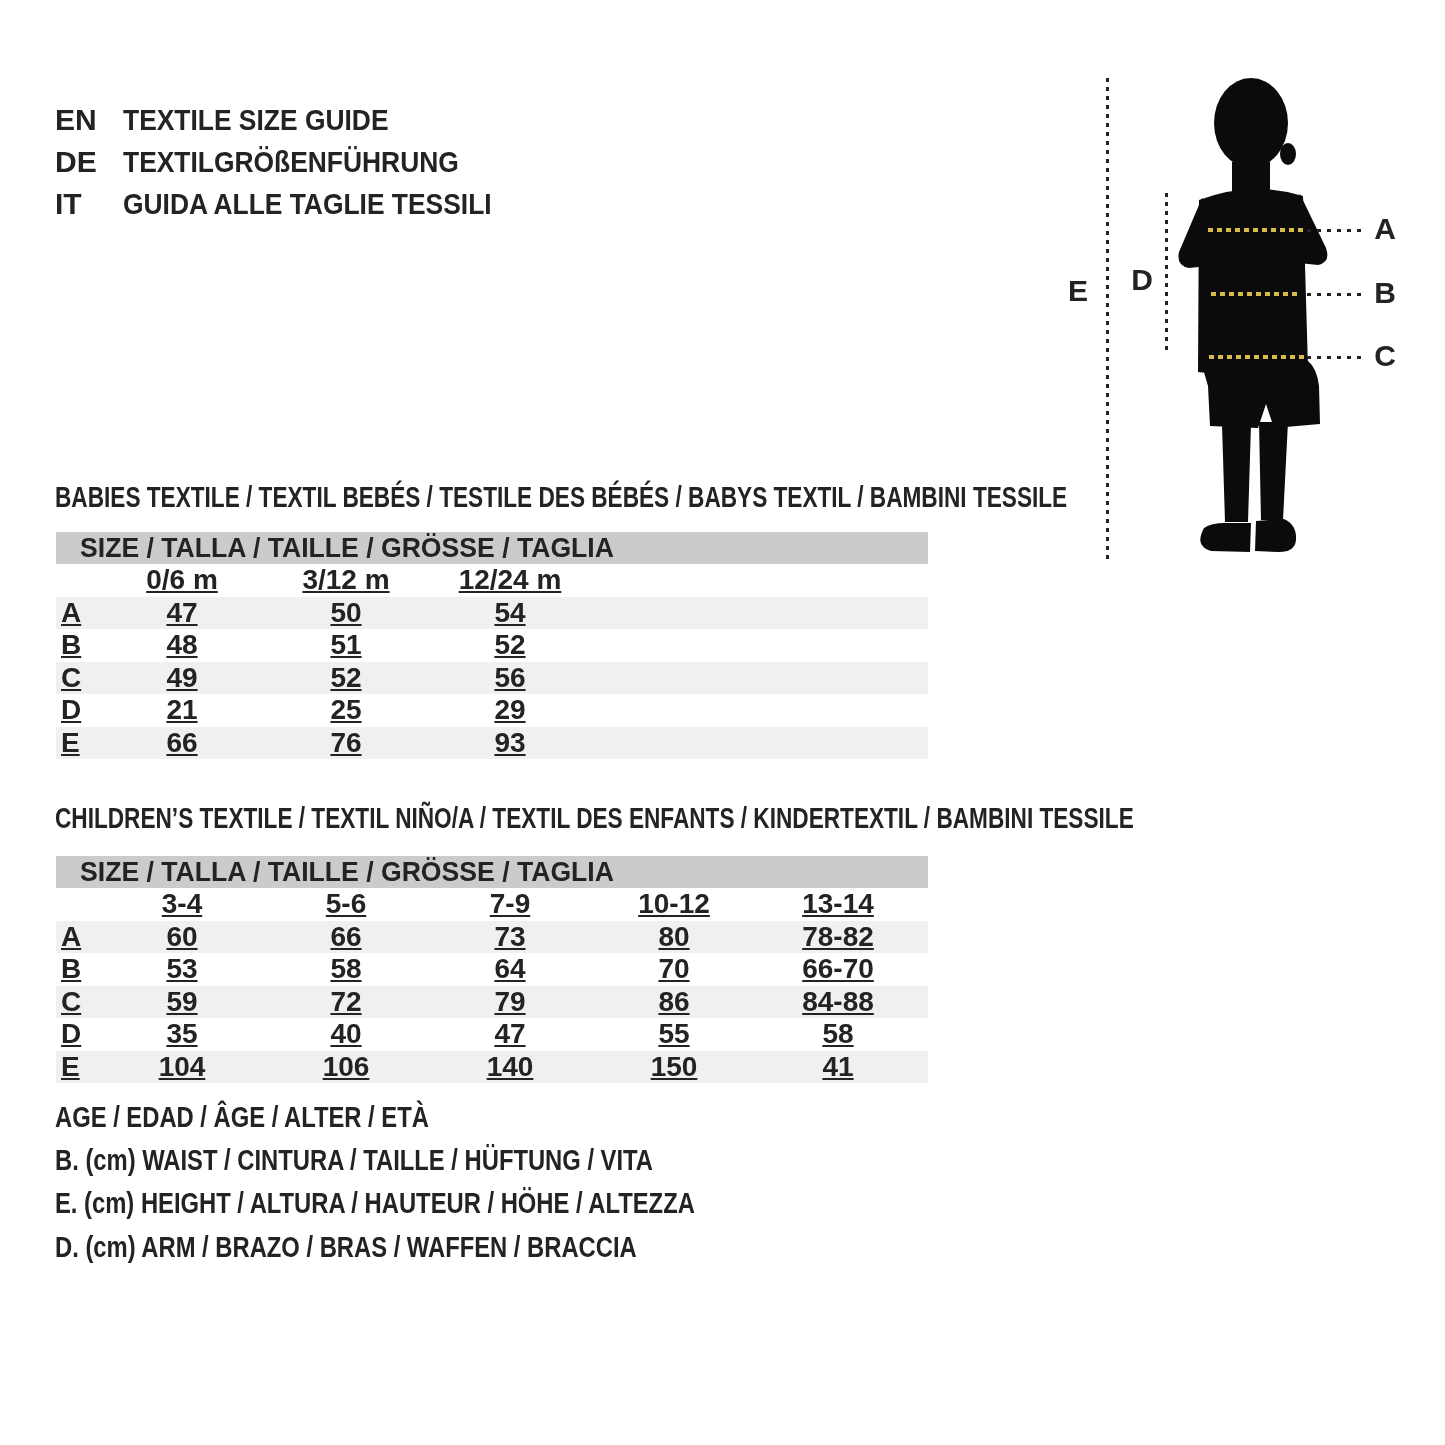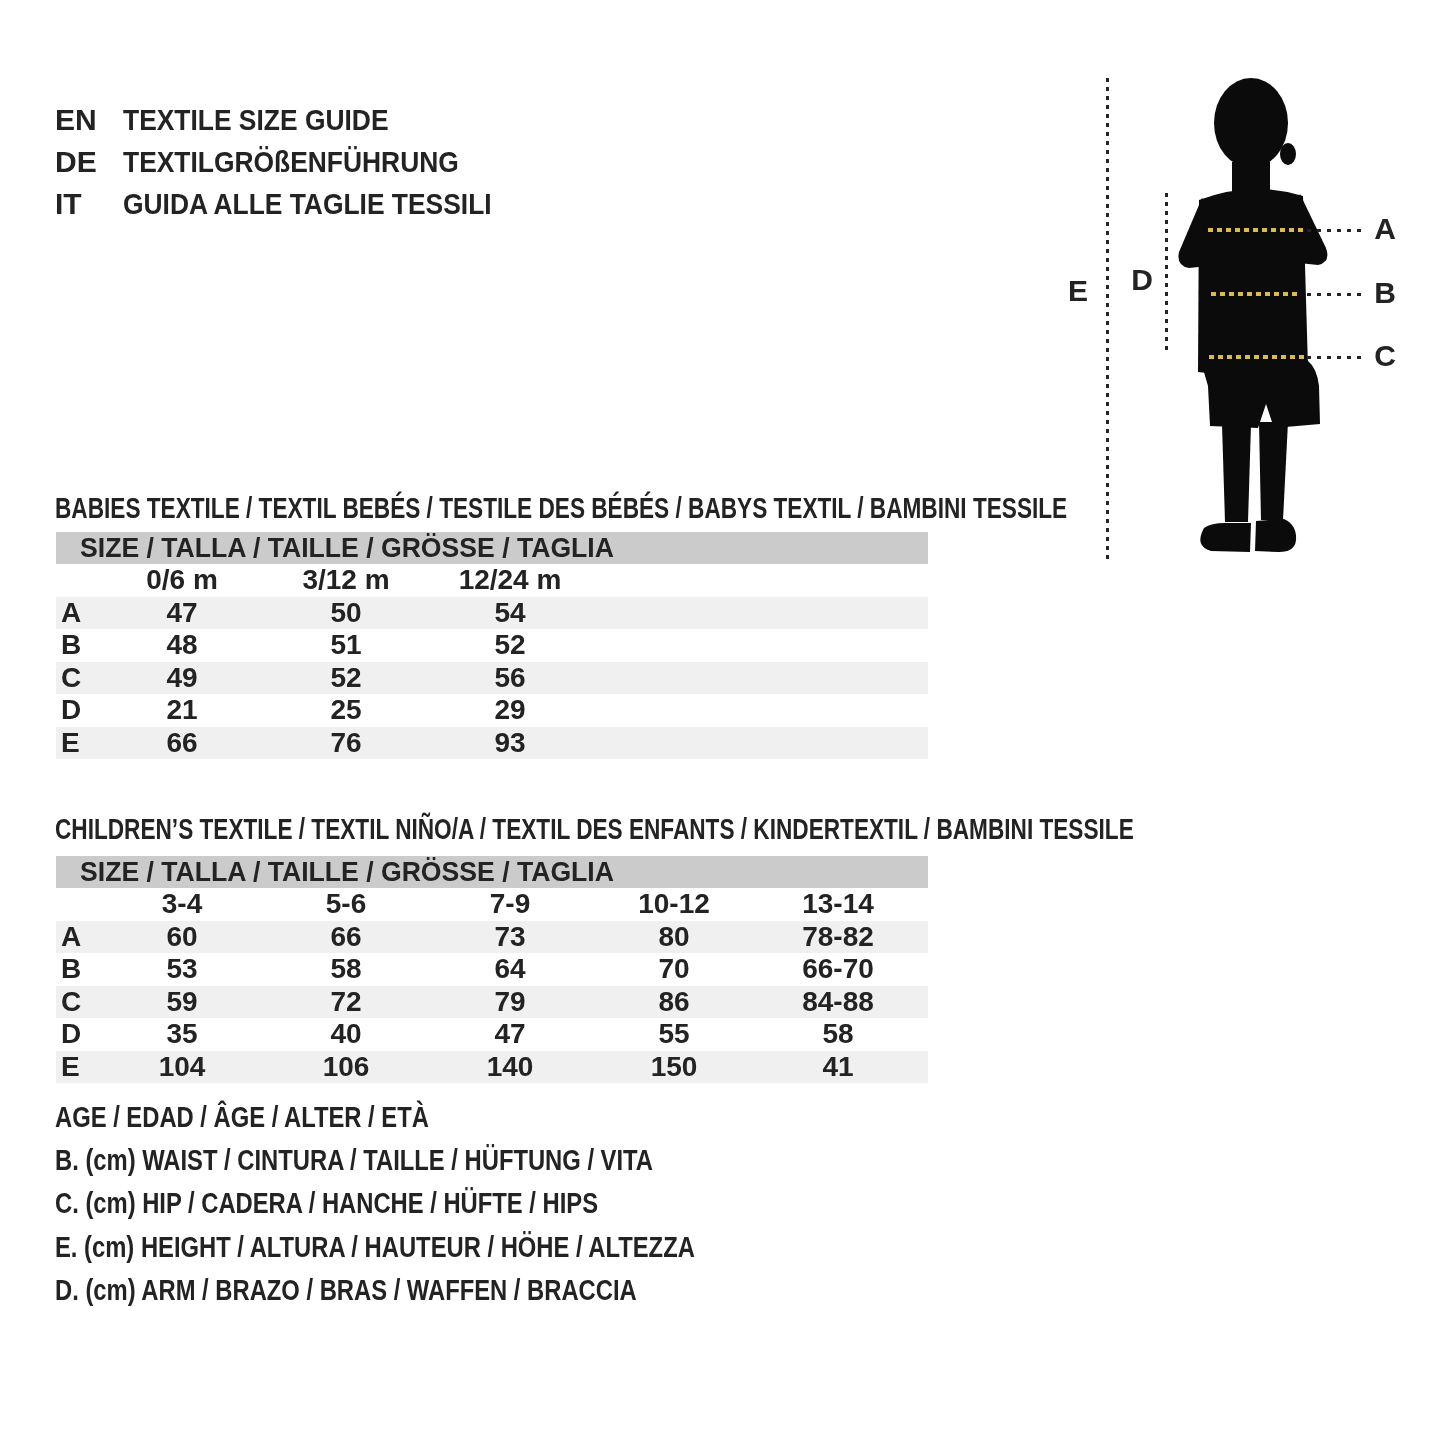--- a/index.html
+++ b/index.html
@@ -12,30 +12,30 @@
   .sx82{display:inline-block;transform:scaleX(0.82);transform-origin:0 50%;white-space:nowrap;}
   .sx88{display:inline-block;transform:scaleX(0.88);transform-origin:0 50%;white-space:nowrap;}
   .sx95{display:inline-block;transform:scaleX(0.95);transform-origin:0 50%;white-space:nowrap;}
 
   
   .lang-block{left:55px;top:73px;margin-top:26px;}
   .lang-row{height:42px;display:flex;align-items:center;font-size:30px;}
   .lang-code{width:68px;flex:none;}
 
   
-  .section-title{font-size:29px;line-height:33px;margin-top:11px;}
+  .section-title{font-size:29px;line-height:33px;}
   #babies-title{left:55px;top:481px;}
   #children-title{left:55px;top:802px;}
 
   
   .table{left:56px;width:872px;font-size:28px;}
   #babies-table{top:532px;}
   #children-table{top:856px;}
   .thead-bar{height:32px;background:var(--table-header-bg,#cbcbcb);display:flex;align-items:center;padding-left:24px;}
-  .trow{height:32.5px;display:flex;align-items:center;}
+  .trow{height:32.5px;display:flex;align-items:center;text-decoration:underline;}
   .trow.stripe{background:var(--row-stripe-bg,#f0f0f0);}
   .tlabel{width:39px;padding-left:5px;flex:none;}
   .tcell{width:164px;flex:none;text-align:center;}
 
   
   .legend{left:55px;top:1096px;font-size:29px;line-height:43.2px;}
 
   
   .silhouette{left:1175px;top:78px;z-index:1;}
   .vline{width:3px;z-index:2;background-image:repeating-linear-gradient(to bottom,var(--text,#232323) 0 4px,transparent 4px 9px);}
@@ -203,18 +203,17 @@
       <span class="tcell">106</span>
       <span class="tcell">140</span>
       <span class="tcell">150</span>
       <span class="tcell">41</span>
     </div>
   </div>
 
   <div class="abs legend">
     <div><span class="sx82">AGE / EDAD / ÂGE / ALTER / ETÀ</span></div>
     <div><span class="sx82">B. (cm) WAIST / CINTURA / TAILLE / HÜFTUNG / VITA</span></div>
-    <div><span class="sx82">C. (cm) HIP / CADERA / HANCHE / HÜFTE / HIPS</span></div>
     <div><span class="sx82">E. (cm) HEIGHT / ALTURA / HAUTEUR / HÖHE / ALTEZZA</span></div>
     <div><span class="sx82">D. (cm) ARM / BRAZO / BRAS / WAFFEN / BRACCIA</span></div>
   </div>
 
 </div>
 
 </body></html>

